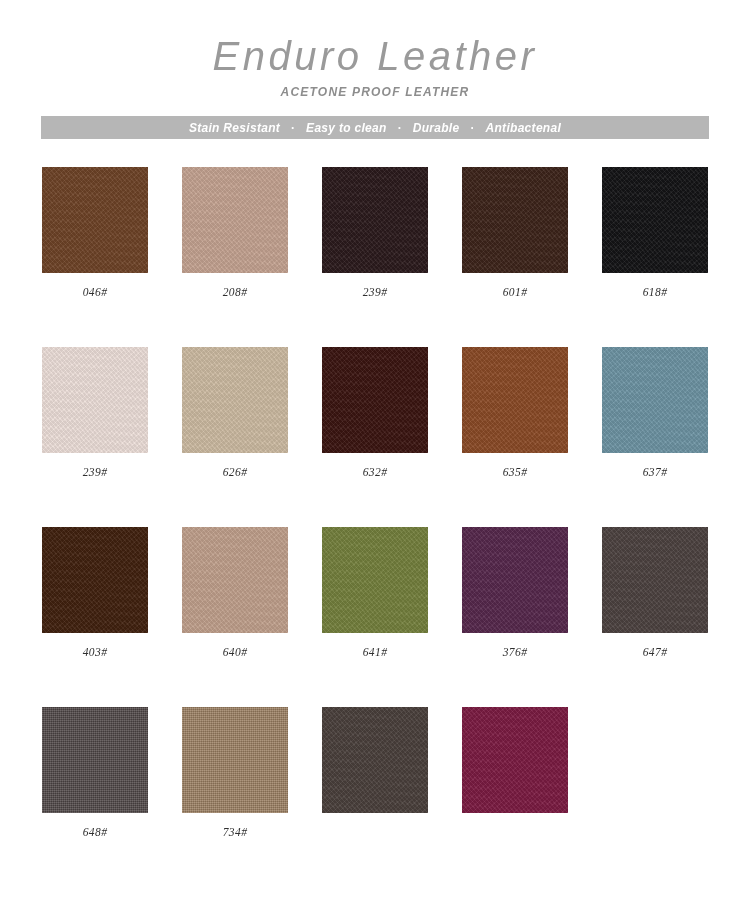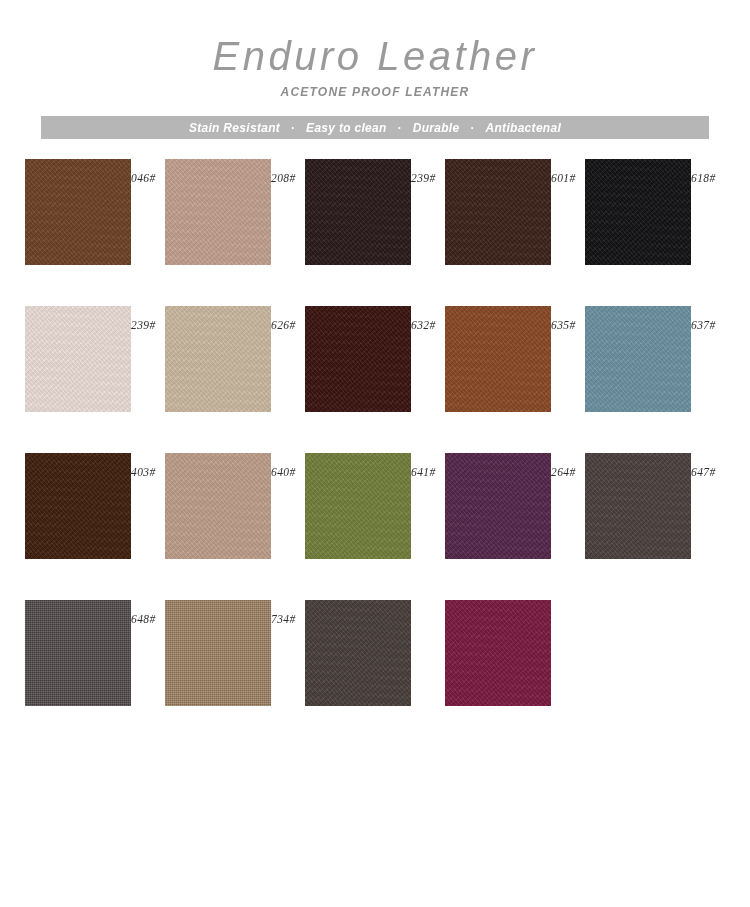--- a/index.html
+++ b/index.html
@@ -89,20 +89,23 @@
     padding-top: 20px;
     width: 700px;
     display: grid;
     grid-template-columns: repeat(5, 140px);
     justify-content: center;
     row-gap: 41px;
   }
   .swatch-cell {
     width: 140px;
     display: flex;
+    flex-direction: column;
+    align-items: center;
+    margin-top: 8px;
   }
   .swatch-chip {
     width: 106px;
     height: 106px;
     position: relative;
     overflow: hidden;
   }
   
   .swatch-chip.grain::after {
     content: "";
@@ -203,21 +206,21 @@
       <div class="swatch-cell">
         <div class="swatch-chip grain" style="background-color: rgb(192, 160, 140);"></div>
         <div class="swatch-label">640#</div>
       </div>
       <div class="swatch-cell">
         <div class="swatch-chip grain" style="background-color: rgb(116, 128, 61);"></div>
         <div class="swatch-label">641#</div>
       </div>
       <div class="swatch-cell">
         <div class="swatch-chip grain" style="background-color: rgb(86, 40, 76);"></div>
-        <div class="swatch-label">264#</div>
+        <div class="swatch-label">376#</div>
       </div>
       <div class="swatch-cell">
         <div class="swatch-chip grain" style="background-color: rgb(76, 66, 64);"></div>
         <div class="swatch-label">647#</div>
       </div>
       <div class="swatch-cell">
         <div class="swatch-chip linen" style="background-color: rgb(78, 70, 70);"></div>
         <div class="swatch-label">648#</div>
       </div>
       <div class="swatch-cell">

